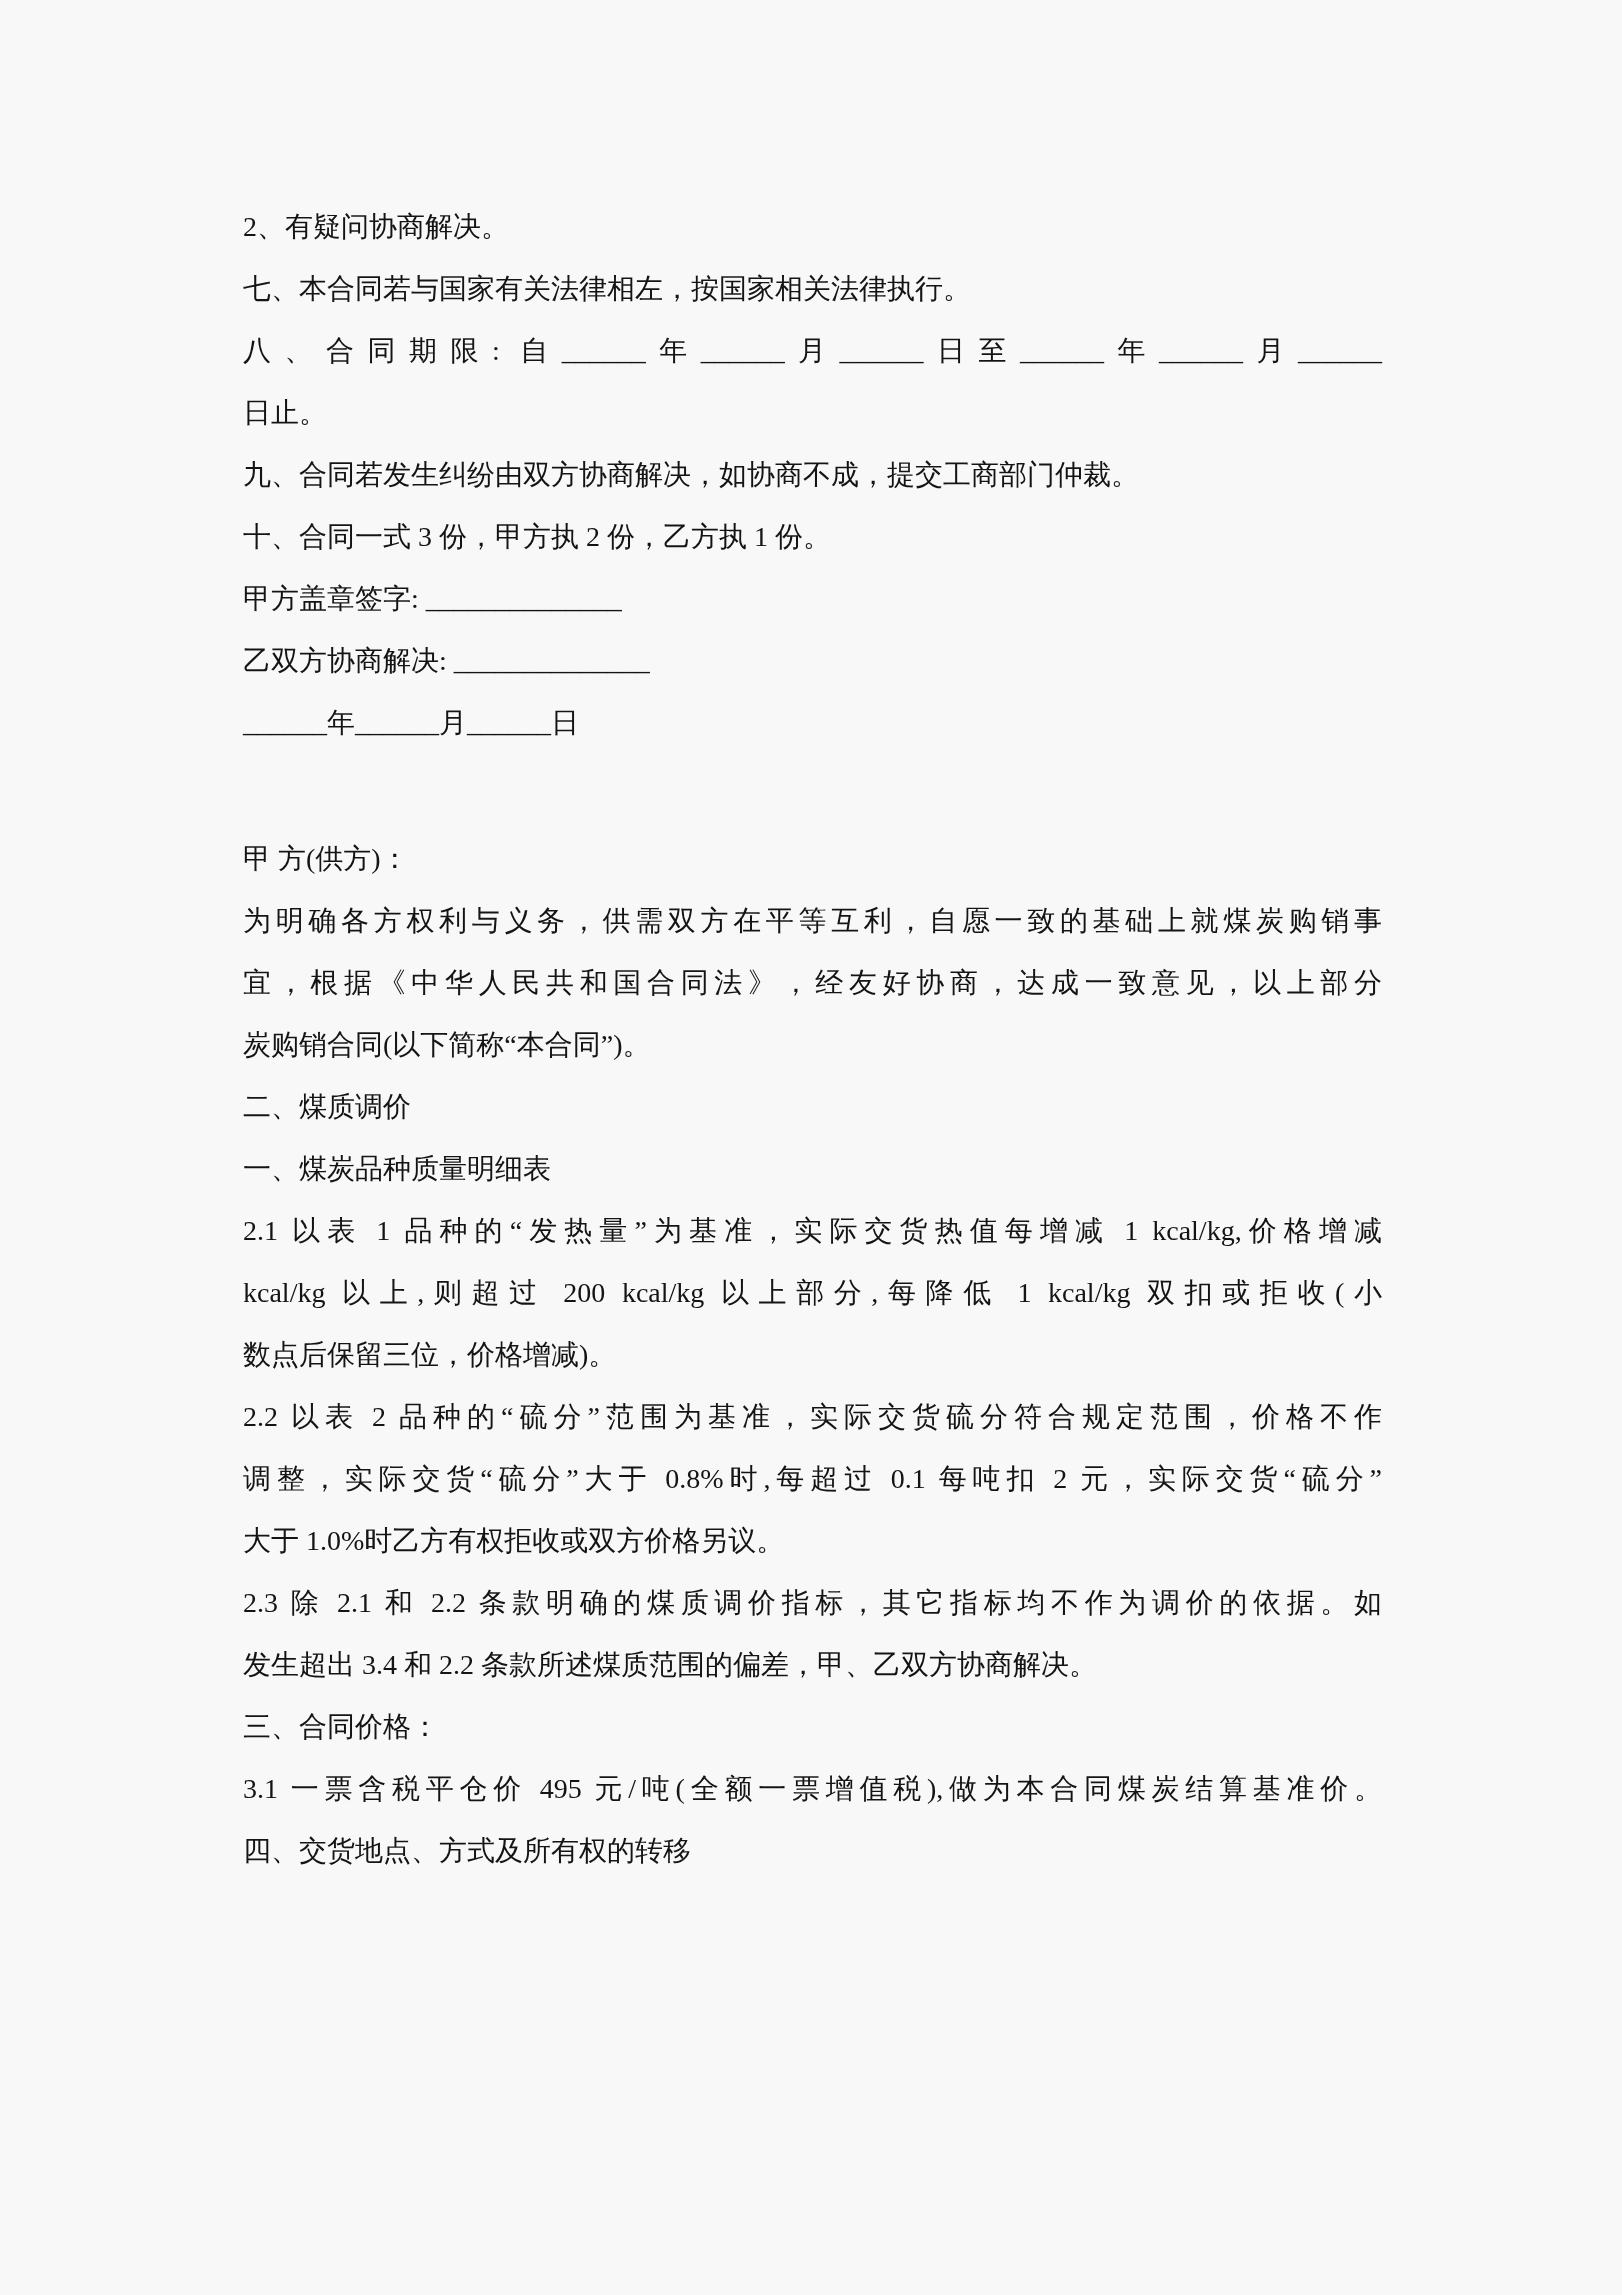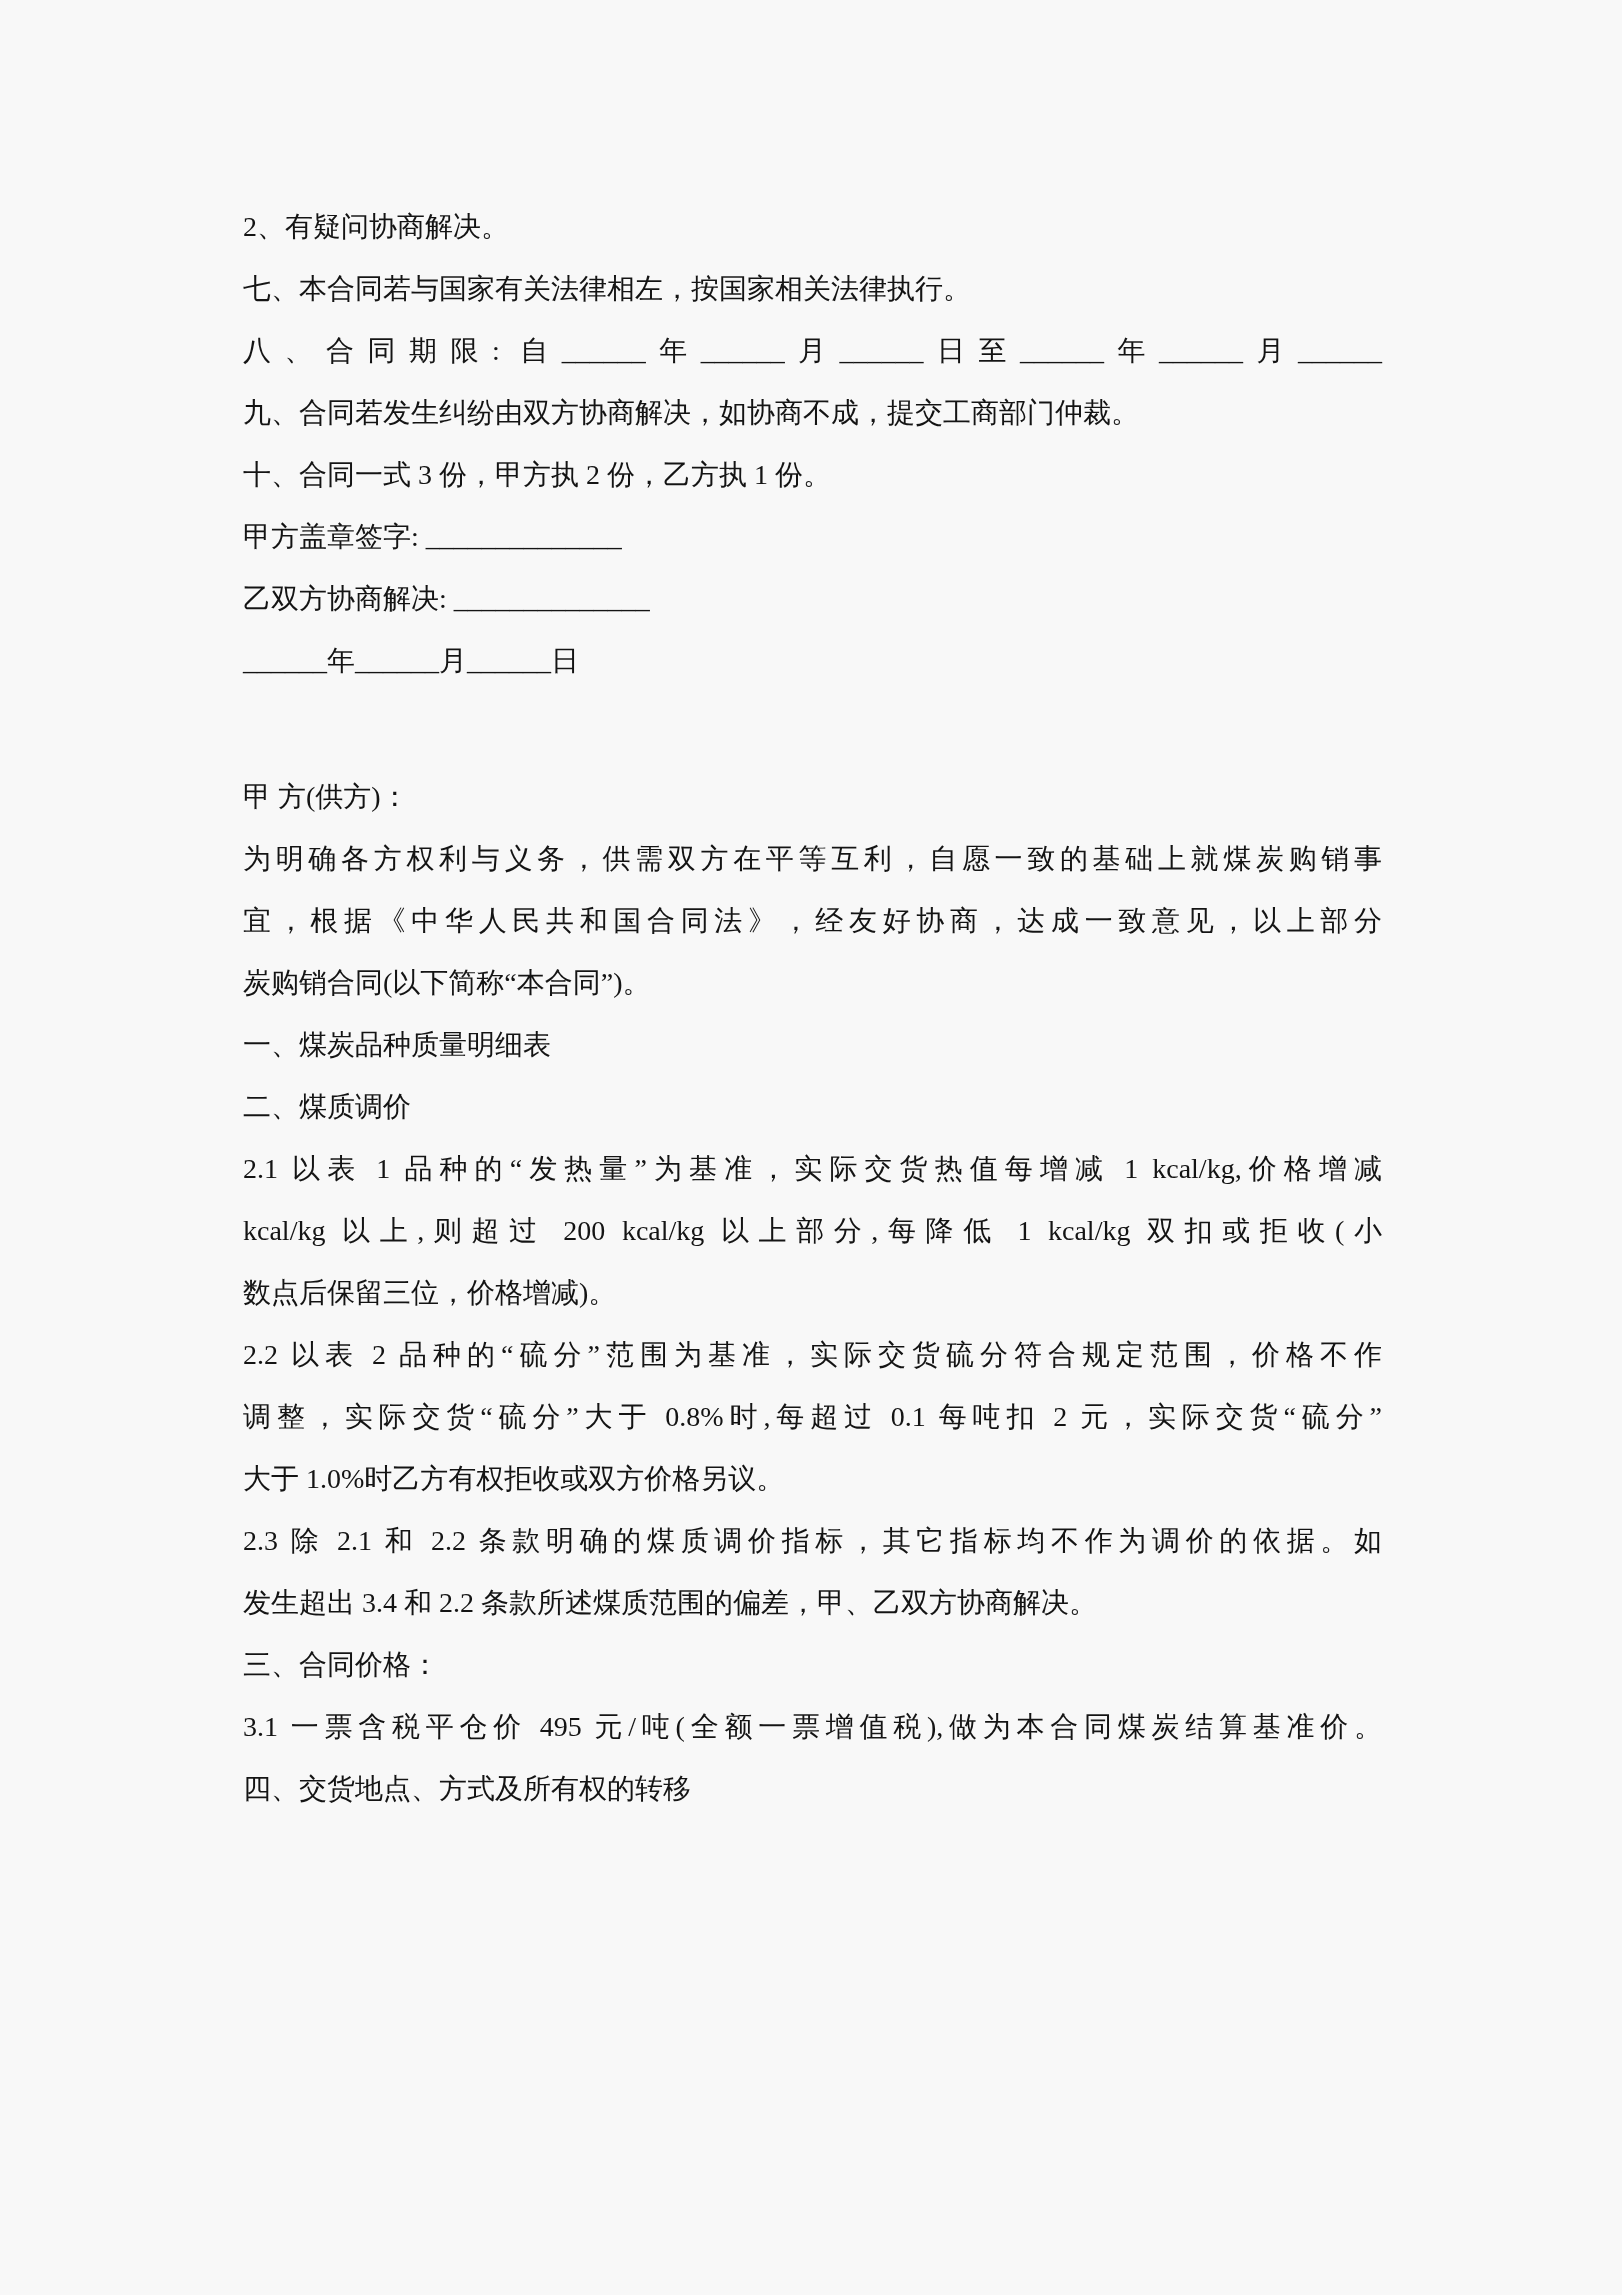--- a/index.html
+++ b/index.html
@@ -38,32 +38,33 @@
   }
 </style>
 </head>
 <body>
 
 <div class="page">
 
 <div class="line">2、有疑问协商解决。</div>
     <div class="line">七、本合同若与国家有关法律相左，按国家相关法律执行。</div>
     <div class="line j">八、合同期限: 自______年______月______日至______年______月______</div>
+    <div class="line">日止。</div>
     <div class="line">九、合同若发生纠纷由双方协商解决，如协商不成，提交工商部门仲裁。</div>
     <div class="line">十、合同一式 3 份，甲方执 2 份，乙方执 1 份。</div>
     <div class="line">甲方盖章签字: ______________</div>
     <div class="line">乙双方协商解决: ______________</div>
     <div class="line">______年______月______日</div>
     <div class="line gap"></div>
     <div class="line">甲 方(供方)：</div>
     <div class="line j">为明确各方权利与义务，供需双方在平等互利，自愿一致的基础上就煤炭购销事</div>
     <div class="line j">宜，根据《中华人民共和国合同法》，经友好协商，达成一致意见，以上部分</div>
     <div class="line">炭购销合同(以下简称“本合同”)。</div>
+    <div class="line">二、煤质调价</div>
     <div class="line">一、煤炭品种质量明细表</div>
-    <div class="line">二、煤质调价</div>
     <div class="line j">2.1 以表 1 品种的“发热量”为基准，实际交货热值每增减 1 kcal/kg,价格增减</div>
     <div class="line j">kcal/kg 以上,则超过 200 kcal/kg 以上部分,每降低 1 kcal/kg 双扣或拒收(小</div>
     <div class="line">数点后保留三位，价格增减)。</div>
     <div class="line j">2.2 以表 2 品种的“硫分”范围为基准，实际交货硫分符合规定范围，价格不作</div>
     <div class="line j">调整，实际交货“硫分”大于 0.8%时,每超过 0.1 每吨扣 2 元，实际交货“硫分”</div>
     <div class="line">大于 1.0%时乙方有权拒收或双方价格另议。</div>
     <div class="line j">2.3 除 2.1 和 2.2 条款明确的煤质调价指标，其它指标均不作为调价的依据。如</div>
     <div class="line">发生超出 3.4 和 2.2 条款所述煤质范围的偏差，甲、乙双方协商解决。</div>
     <div class="line">三、合同价格：</div>
     <div class="line j">3.1 一票含税平仓价 495 元/吨(全额一票增值税),做为本合同煤炭结算基准价。</div>

